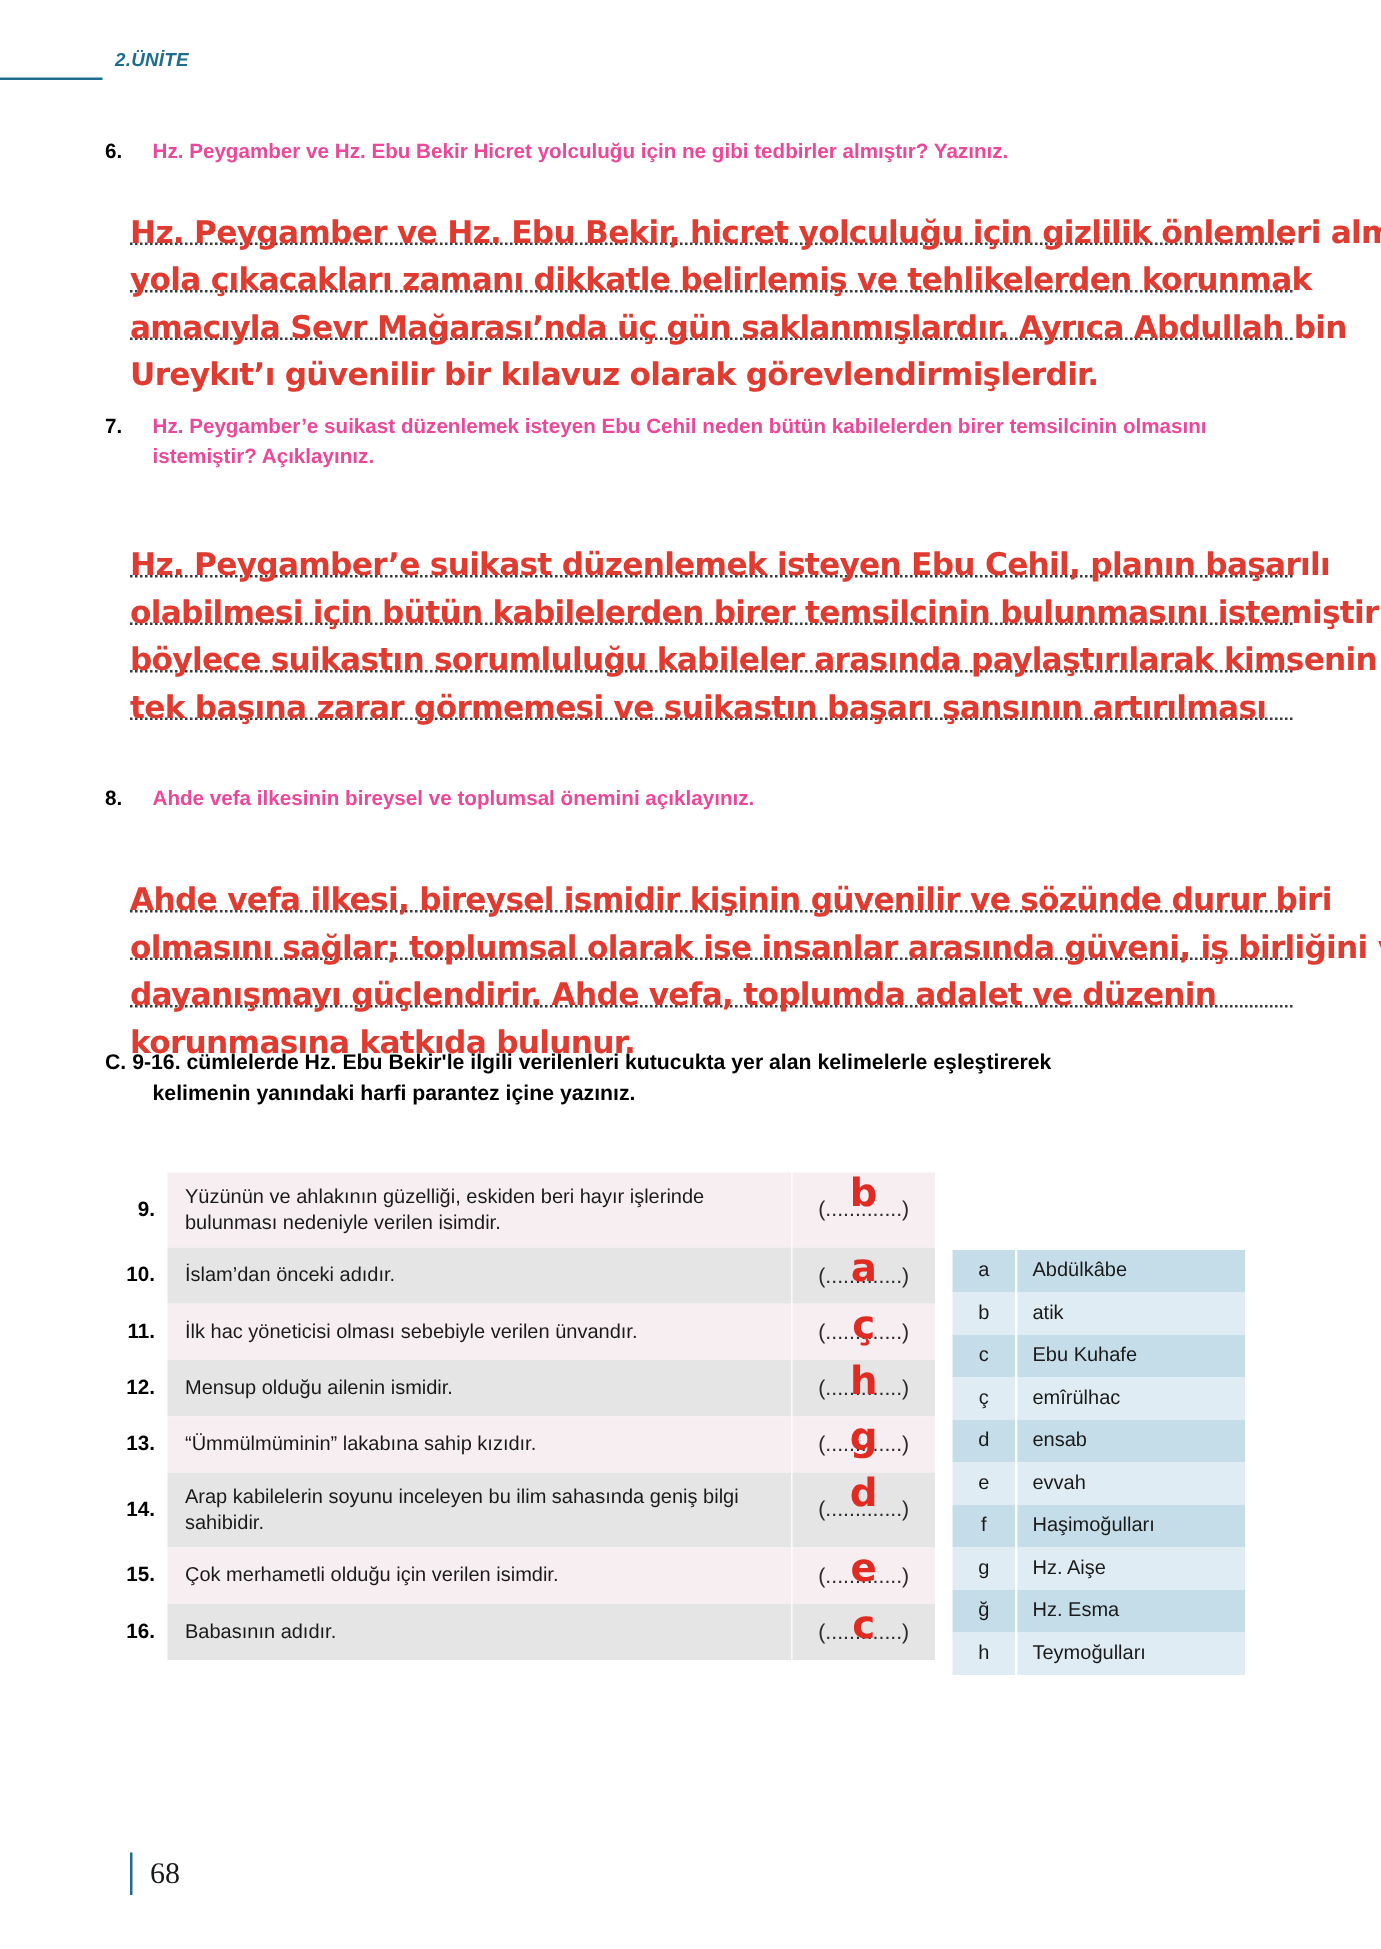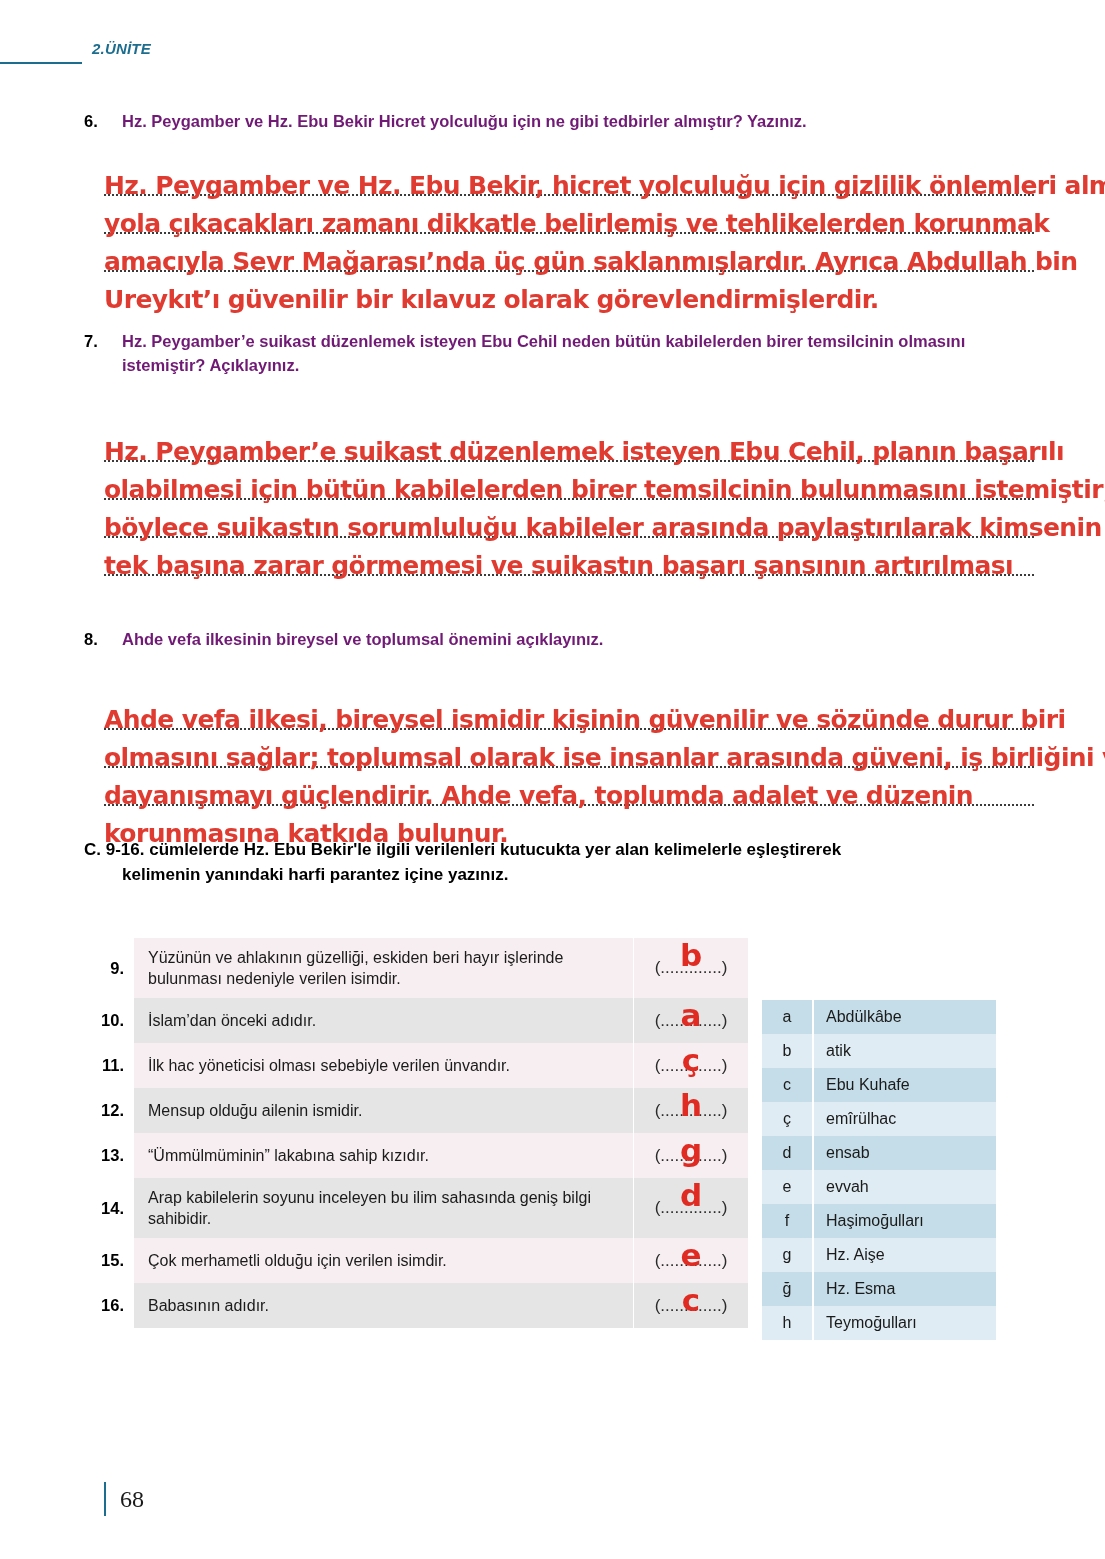--- a/index.html
+++ b/index.html
@@ -58,21 +58,21 @@
     font-size: 16.5px;
     width: 38px;
     flex: 0 0 38px;
     line-height: 1.45;
     color: #000;
   }
   .q-text {
     font-weight: 700;
     font-size: 16.5px;
     line-height: 1.45;
-    color: #701a75;
+    color: #ec4899;
     flex: 1;
   }
   .q-text-c {
     font-weight: 700;
     font-size: 17px;
     line-height: 1.45;
     color: #000;
   }
   .q-text-c .indent {
     display: block;

